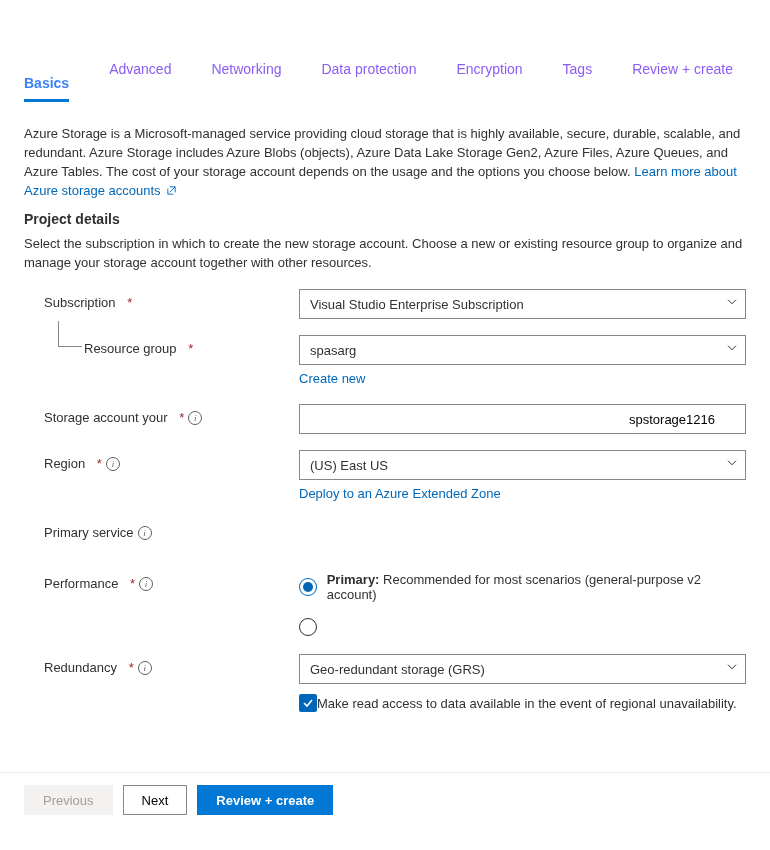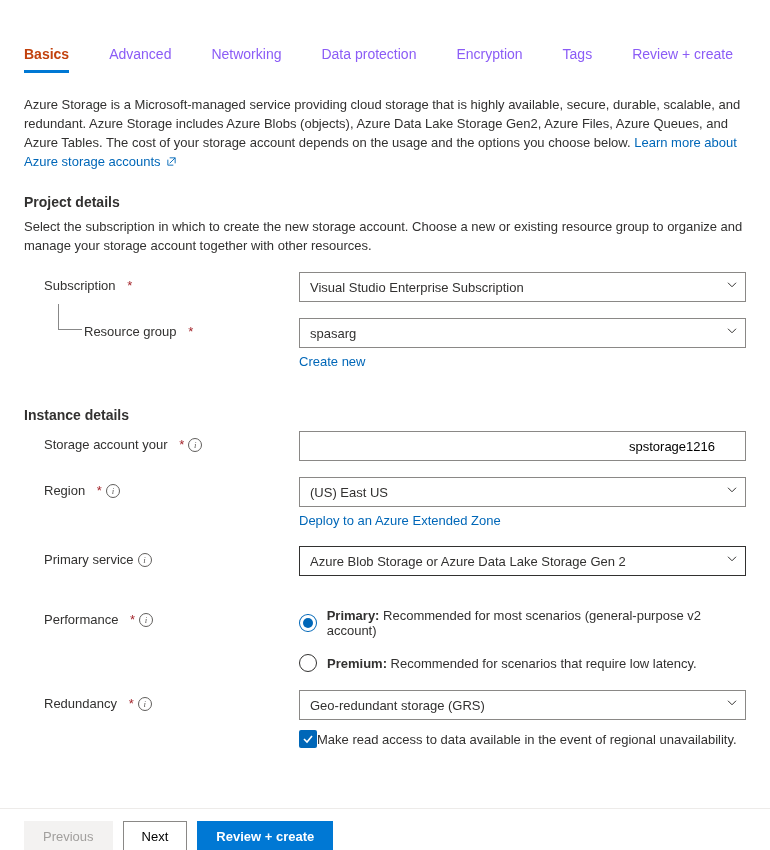--- a/index.html
+++ b/index.html
@@ -31,40 +31,41 @@
     padding: 0 0 10px 0;
     font-size: 14px;
     color: #8b5cf6;
     cursor: pointer;
     background: none;
     border: none;
     position: relative;
   }
   .tab.active {
     font-weight: 600;
-    color: #c2410c;
+    color: #3b82f6;
+    margin-top: 29px;
   }
   .tab.active::after {
     content: "";
     position: absolute;
     left: 0; right: 0; bottom: -1px;
     height: 3px;
     background: #0078d4;
   }
   .intro { margin: 24px 0 10px 0; line-height: 1.45; }
   .link { color: #0067b8; cursor: pointer; }
   .ext-icon {
     display: inline-block;
     vertical-align: -1px;
     margin-left: 2px;
   }
   h2 {
     font-size: 14px;
     font-weight: 600;
-    margin: 22px 0 8px 0;
+    margin: 10px 0 8px 0;
   }
   .section-desc { margin: 0 0 16px 0; line-height: 1.45; }
   .field-row {
     display: flex;
     align-items: flex-start;
     margin-bottom: 2px;
   }
   .field-label {
     width: 255px;
     padding-top: 6px;
@@ -254,21 +255,20 @@
       <div class="select-wrap">
         <div class="select">spasarg</div>
         <span class="chevron"><svg width="12" height="12" viewBox="0 0 12 12">
               <path d="M2 4l4 4 4-4" fill="none" stroke="#323130" stroke-width="1"></path>
             </svg></span>
       </div>
       <span class="sublink">Create new</span>
     </div>
   </div>
 
-  <h2>Instance details</h2>
 
   <div class="field-row">
     <div class="field-label">
       <span>Storage account your</span>&nbsp;<span class="req">*</span>
       <span class="info-icon">i</span>
     </div>
     <div class="field-control">
       <input class="text-input" value="spstorage1216" style="">
     </div>
   </div>
@@ -288,45 +288,36 @@
       </div>
       <span class="sublink">Deploy to an Azure Extended Zone</span>
     </div>
   </div>
 
   <div class="field-row">
     <div class="field-label">
       <span>Primary service</span>
       <span class="info-icon">i</span>
     </div>
-    <div class="field-control">
-      <div class="select-wrap">
-        <div class="select strong">Azure Blob Storage or Azure Data Lake Storage Gen 2</div>
-        <span class="chevron"><svg width="12" height="12" viewBox="0 0 12 12">
-              <path d="M2 4l4 4 4-4" fill="none" stroke="#323130" stroke-width="1"></path>
-            </svg></span>
-      </div>
-    </div>
   </div>
   <div class="spacer-row"></div>
   <div class="spacer-row"></div>
 
   <div class="field-row">
     <div class="field-label">
       <span>Performance</span>&nbsp;<span class="req">*</span>
       <span class="info-icon">i</span>
     </div>
     <div class="field-control">
       <div class="radio-row">
         <span class="radio checked"></span>
         <span class="radio-label"><b>Primary:</b><span> Recommended for most scenarios (general-purpose v2 account)</span></span>
       </div>
       <div class="radio-row">
         <span class="radio"></span>
-        <span class="radio-label"><b>Premium:</b><span> Recommended for scenarios that require low latency.</span></span>
       </div>
     </div>
   </div>
 
   <div class="field-row">
     <div class="field-label">
       <span>Redundancy</span>&nbsp;<span class="req">*</span>
       <span class="info-icon">i</span>
     </div>
     <div class="field-control">

